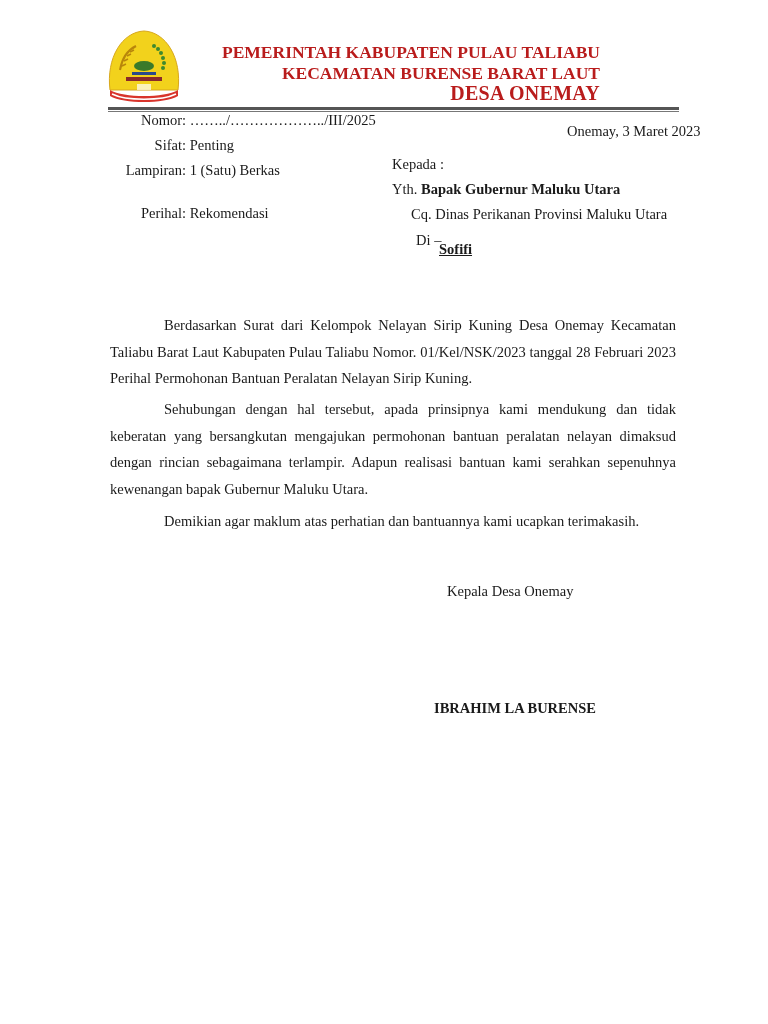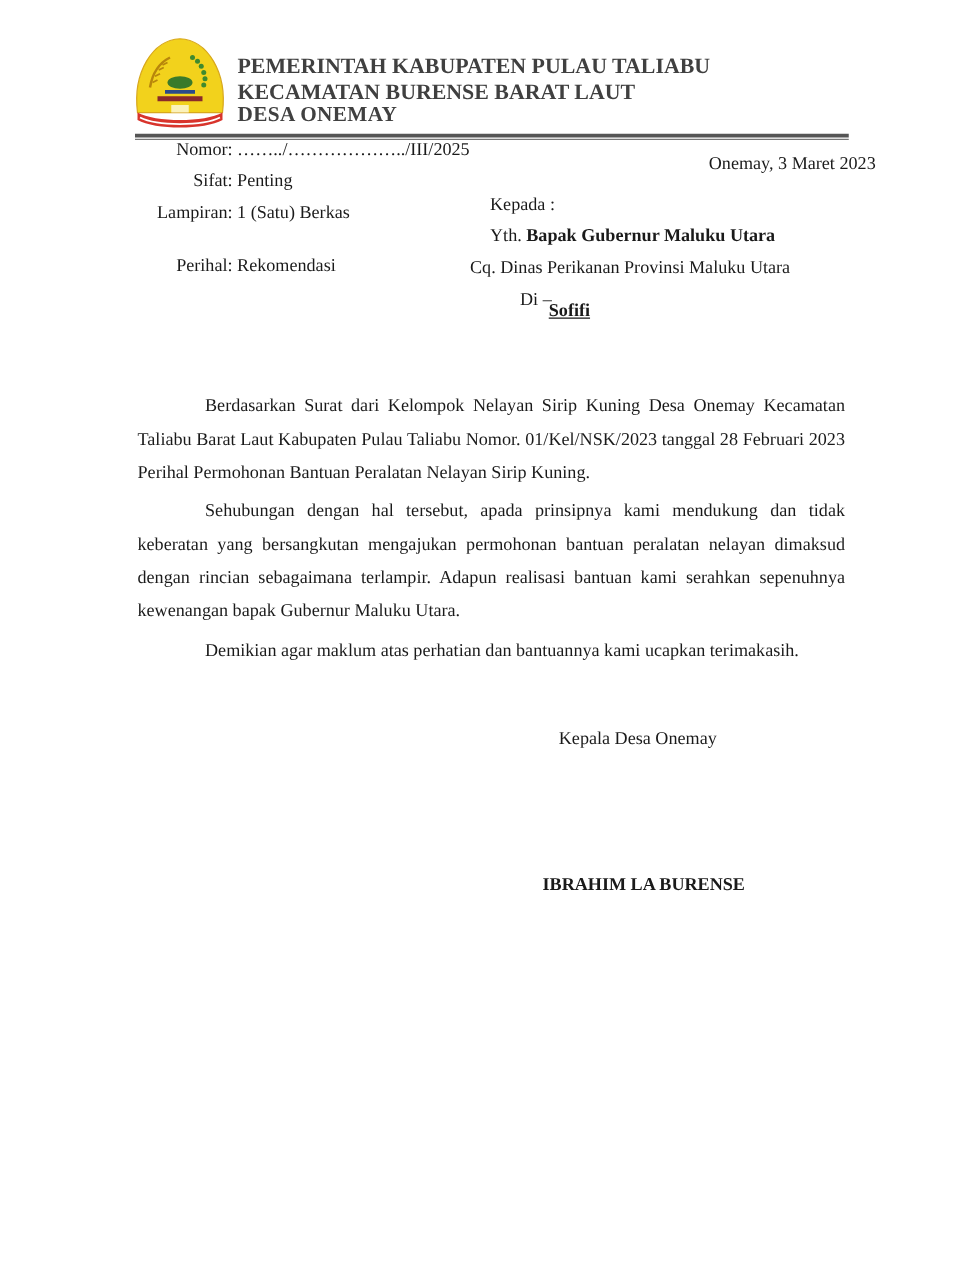--- a/index.html
+++ b/index.html
@@ -3,24 +3,24 @@
 <meta charset="utf-8">
 <style>
   html, body { margin: 0; padding: 0; }
   body {
     width: 768px; height: 1024px; background: #ffffff;
     font-family: "Liberation Serif", serif; color: #1a1a1a;
     position: relative; overflow: hidden;
   }
   .abs { position: absolute; }
   .logo { left: 104px; top: 28px; width: 80px; height: 78px; }
-  .kop { left: 190px; width: 410px; text-align: left; font-weight: bold; color: #404040; }
+  .kop { left: 190px; width: 410px; text-align: right; font-weight: bold; color: #b91c1c; }
   .kop1 { top: 42px; font-size: 17.5px; }
   .kop2 { top: 63px; font-size: 17.5px; }
-  .kop3 { top: 82px; font-size: 17px; letter-spacing: 0.3px; font-family: Liberation Serif, serif; }
+  .kop3 { top: 82px; font-size: 20px; letter-spacing: 0.3px; font-family: Liberation Serif, serif; }
   .rule-thick { left: 108px; top: 107px; width: 571px; height: 3px; background: #555; }
   .rule-thin { left: 108px; top: 111px; width: 571px; height: 1px; background: #777; }
   .meta { left: 110px; font-size: 14.5px; }
   .meta .lbl { display: inline-block; width: 72px; text-align: right; }
   .txt { font-size: 14.5px; }
   .bold { font-weight: bold; }
   .para {
     left: 110px; width: 566px; font-size: 14.5px; line-height: 26.5px;
     text-align: justify; text-indent: 54px; margin: 0;
   }
@@ -69,21 +69,21 @@
 <div class="abs meta" style="top:205px;">
   <span class="lbl">Perihal</span><span>: Rekomendasi</span>
 </div>
 
 <div class="abs txt" style="left:527px; top:123px;margin-left:40px;">Onemay, 3 Maret 2023</div>
 
 <div class="abs txt" style="left:392px; top:156px;">Kepada :</div>
 <div class="abs txt" style="left:392px; top:181px;">
   <span>Yth. </span><span class="bold">Bapak Gubernur Maluku Utara</span>
 </div>
-<div class="abs txt" style="left:376px; top:206px;">Cq. Dinas Perikanan Provinsi Maluku Utara</div>
+<div class="abs txt" style="left:411px; top:206px;">Cq. Dinas Perikanan Provinsi Maluku Utara</div>
 <div class="abs txt" style="left:416px; top:232px;">Di –</div>
 <div class="abs txt bold" style="left:439px; top:241px; text-decoration: underline;">Sofifi</div>
 
 <p class="abs para" style="top:312px;">Berdasarkan Surat dari Kelompok Nelayan Sirip Kuning Desa Onemay Kecamatan Taliabu Barat Laut Kabupaten Pulau Taliabu Nomor. 01/Kel/NSK/2023 tanggal 28 Februari 2023 Perihal Permohonan Bantuan Peralatan Nelayan Sirip Kuning.</p>
 <p class="abs para" style="top:396px;">Sehubungan dengan hal tersebut, apada prinsipnya kami mendukung dan tidak keberatan yang bersangkutan mengajukan permohonan bantuan peralatan nelayan dimaksud dengan rincian sebagaimana terlampir. Adapun realisasi bantuan kami serahkan sepenuhnya kewenangan  bapak Gubernur Maluku Utara.</p>
 <p class="abs para" style="top:508px;">Demikian agar maklum atas perhatian dan bantuannya kami ucapkan terimakasih.</p>
 
 <div class="abs txt" style="left:447px; top:583px;">Kepala Desa Onemay</div>
 <div class="abs txt bold" style="left:434px; top:700px;">IBRAHIM LA BURENSE</div>
 

